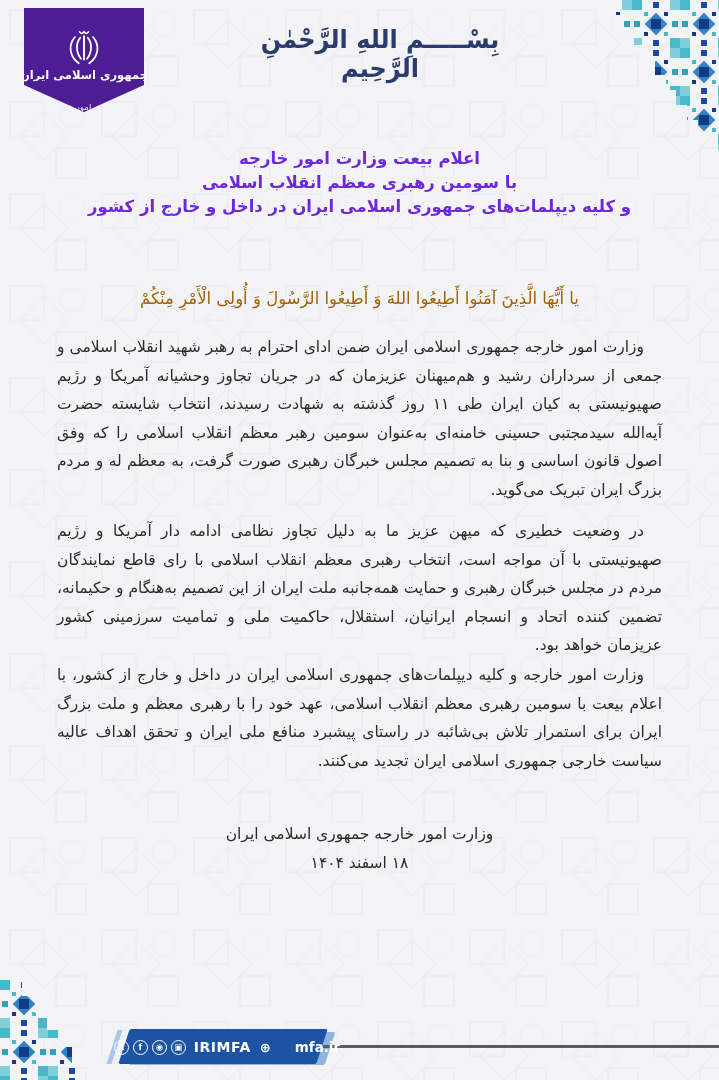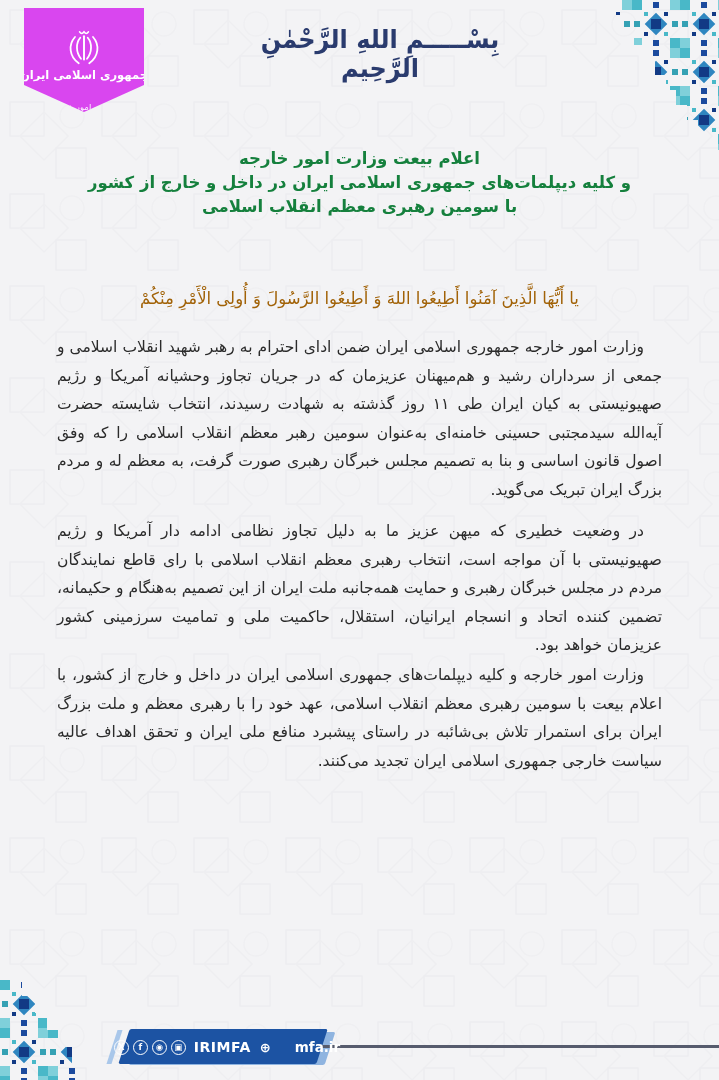--- a/index.html
+++ b/index.html
@@ -16,39 +16,39 @@
   
   .watermark { position:absolute; inset:0; opacity:.55; pointer-events:none; }
 
   
   .mosaic-tr { position:absolute; top:0; right:0; }
   .mosaic-bl { position:absolute; bottom:0; left:0; }
 
   
   .emblem {
     position:absolute; top:8px; left:24px; width:120px; height:104px;
-    background:#d946ef;
+    background:#4c1d95;
     clip-path:polygon(0 0,100% 0,100% 74%,50% 100%,0 74%);
     display:flex; flex-direction:column; align-items:center;
     padding-top:20px; color:#fff;
   }
   .emblem-text1 { font-size:11.5px; font-weight:bold; margin-top:1px; white-space:nowrap; }
   .emblem-text2 { font-size:8.5px; margin-top:20px; letter-spacing:1px; white-space:nowrap; opacity:.95; }
 
   
   .bismillah {
     position:absolute; top:26px; left:250px; width:260px;
     text-align:center; font-size:24px; font-weight:bold; color:#2a3b6e;
     transform:scaleY(1.05);
   }
 
   
   .title-block {
     position:absolute; top:147px; left:57px; right:57px;
-    text-align:center; font-weight:bold; color:#15803d;
+    text-align:center; font-weight:bold; color:#6d28d9;
     font-size:16.5px; line-height:24px;
   }
 
   
   .verse {
     position:absolute; top:284px; left:57px; right:57px;
     text-align:center; font-size:16.5px; color:#a16207; line-height:30px;
   }
 
   
@@ -152,30 +152,34 @@
       <path d="M44 12 C53 22 52 38 39 47" stroke-width="2.4"></path>
     </svg>
     <div class="emblem-text1">جمهوری اسلامی ایران</div>
     <div class="emblem-text2">وزارت امور خارجه</div>
   </div>
 
   <div class="bismillah">بِسْـــــمِ اللهِ الرَّحْمٰنِ الرَّحِیم</div>
 
   <div class="title-block">
     <div>اعلام بیعت وزارت امور خارجه</div>
+    <div>با سومین رهبری معظم انقلاب اسلامی</div>
     <div>و کلیه دیپلمات‌های جمهوری اسلامی ایران در داخل و خارج از کشور</div>
-    <div>با سومین رهبری معظم انقلاب اسلامی</div>
   </div>
 
   <div class="verse">یا أَیُّهَا الَّذِینَ آمَنُوا أَطِیعُوا اللهَ وَ أَطِیعُوا الرَّسُولَ وَ أُولِی الْأَمْرِ مِنْکُمْ</div>
 
   <p class="para p1">وزارت امور خارجه جمهوری اسلامی ایران ضمن ادای احترام به رهبر شهید انقلاب اسلامی و جمعی از سرداران رشید و هم‌میهنان عزیزمان که در جریان تجاوز وحشیانه آمریکا و رژیم صهیونیستی به کیان ایران طی ۱۱ روز گذشته به شهادت رسیدند، انتخاب شایسته حضرت آیه‌الله سیدمجتبی حسینی خامنه‌ای به‌عنوان سومین رهبر معظم انقلاب اسلامی را که وفق اصول قانون اساسی و بنا به تصمیم مجلس خبرگان رهبری صورت گرفت، به معظم له و مردم بزرگ ایران تبریک می‌گوید.</p>
   <p class="para p2">در وضعیت خطیری که میهن عزیز ما به دلیل تجاوز نظامی ادامه دار آمریکا و رژیم صهیونیستی با آن مواجه است، انتخاب رهبری معظم انقلاب اسلامی با رای قاطع نمایندگان مردم در مجلس خبرگان رهبری و حمایت همه‌جانبه ملت ایران از این تصمیم به‌هنگام و حکیمانه، تضمین کننده اتحاد و انسجام ایرانیان، استقلال، حاکمیت ملی و تمامیت سرزمینی کشور عزیزمان خواهد بود.</p>
   <p class="para p3">وزارت امور خارجه و کلیه دیپلمات‌های جمهوری اسلامی ایران در داخل و خارج از کشور، با اعلام بیعت با سومین رهبری معظم انقلاب اسلامی، عهد خود را با رهبری معظم و ملت بزرگ ایران برای استمرار تلاش بی‌شائبه در راستای پیشبرد منافع ملی ایران و تحقق اهداف عالیه سیاست خارجی جمهوری اسلامی ایران تجدید می‌کنند.</p>
 
+  <div class="signature">
+    <div>وزارت امور خارجه جمهوری اسلامی ایران</div>
+    <div>۱۸ اسفند ۱۴۰۴</div>
+  </div>
 
   <div class="footer-banner">
     <div class="banner-stripe"></div>
     <div class="banner-underlay"></div>
     <div class="banner-bg"></div>
     <div class="banner-content">
       <span class="soc">X</span>
       <span class="soc">f</span>
       <span class="soc">◉</span>
       <span class="soc">▣</span>

